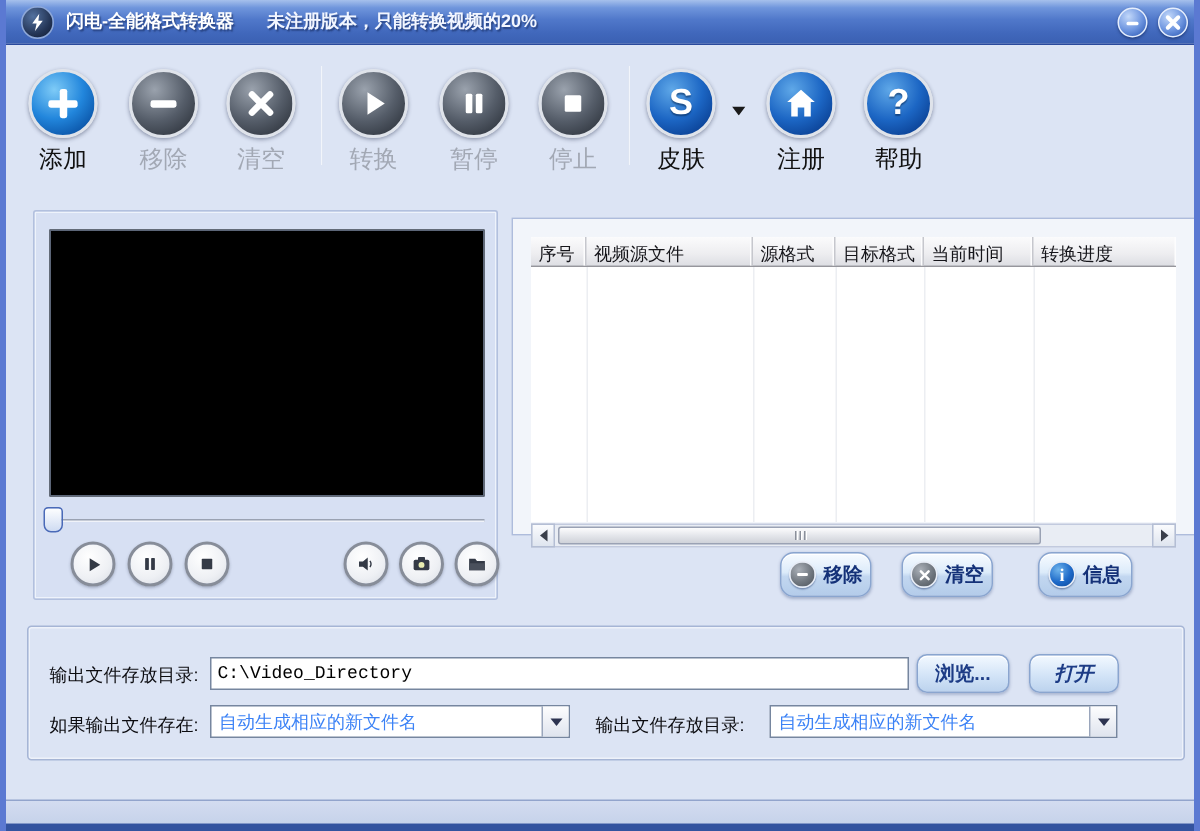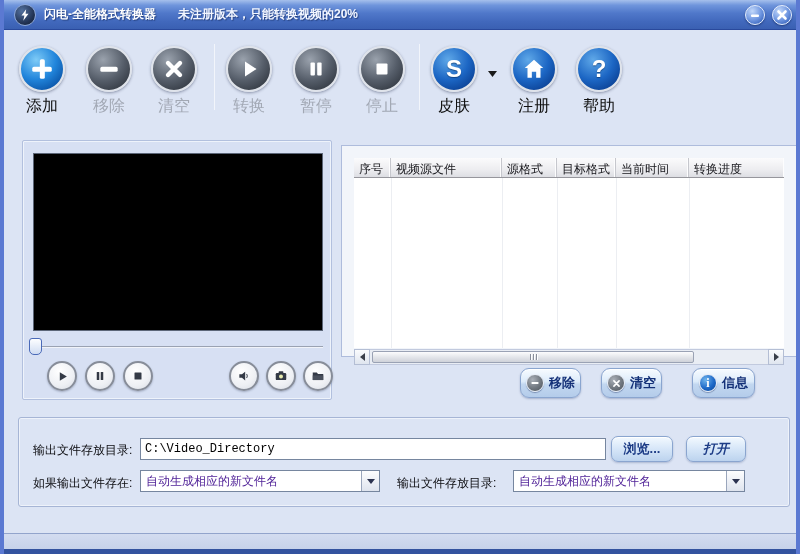--- a/index.html
+++ b/index.html
@@ -82,21 +82,21 @@
   
   .out-box { position:absolute; left:14px; top:417px; width:772px; height:90px;
     border:1px solid #a6b5d5; border-radius:3px; box-shadow:inset 0 0 0 1px #eef2fa; }
   .lbl { position:absolute; color:#0c0c10; white-space:nowrap; }
   .txt-input { position:absolute; left:121px; top:20px; width:466px; height:22px; background:#fff;
     border:1px solid #76869f; font-family:"Liberation Mono","DejaVu Sans Mono",monospace; font-size:12px; padding:0 4px; color:#000; }
   .sm-btn { position:absolute; top:18px; height:26px; border-radius:7px; border:1px solid #8aa5cf;
     background:linear-gradient(#f3f9ff,#d6e6f8 50%,#bcd3ee); box-shadow:0 1px 0 #fff inset, 0 1px 2px rgba(60,80,130,.3);
     color:#1d3c86; font-weight:bold; font-size:13px; display:flex; align-items:center; justify-content:center; }
   .combo { position:absolute; height:22px; background:#fff; border:1px solid #76869f; display:flex; align-items:center; }
-  .combo-text { flex:1; padding:0 5px; white-space:nowrap; overflow:hidden; color:#4c1d95; }
+  .combo-text { flex:1; padding:0 5px; white-space:nowrap; overflow:hidden; color:#3b82f6; }
   .combo-arrow { width:18px; align-self:stretch; border-left:1px solid #9aa6bc;
     background:linear-gradient(#fdfdfe,#dfe4ee); display:flex; align-items:center; justify-content:center; }
   .tri-d { width:0; height:0; border-style:solid; border-width:5px 4px 0 4px; border-color:#2c3350 transparent transparent transparent; }
 
   
   .statusbar { position:absolute; left:0; top:533px; width:792px; height:16px;
     background:linear-gradient(#d3dcf0,#c6d2ea); border-top:1px solid #92a4cc; }
   .bottom-border { position:absolute; left:-4px; top:549px; width:800px; height:5px; background:#33539f; }
 </style>
 </head>

